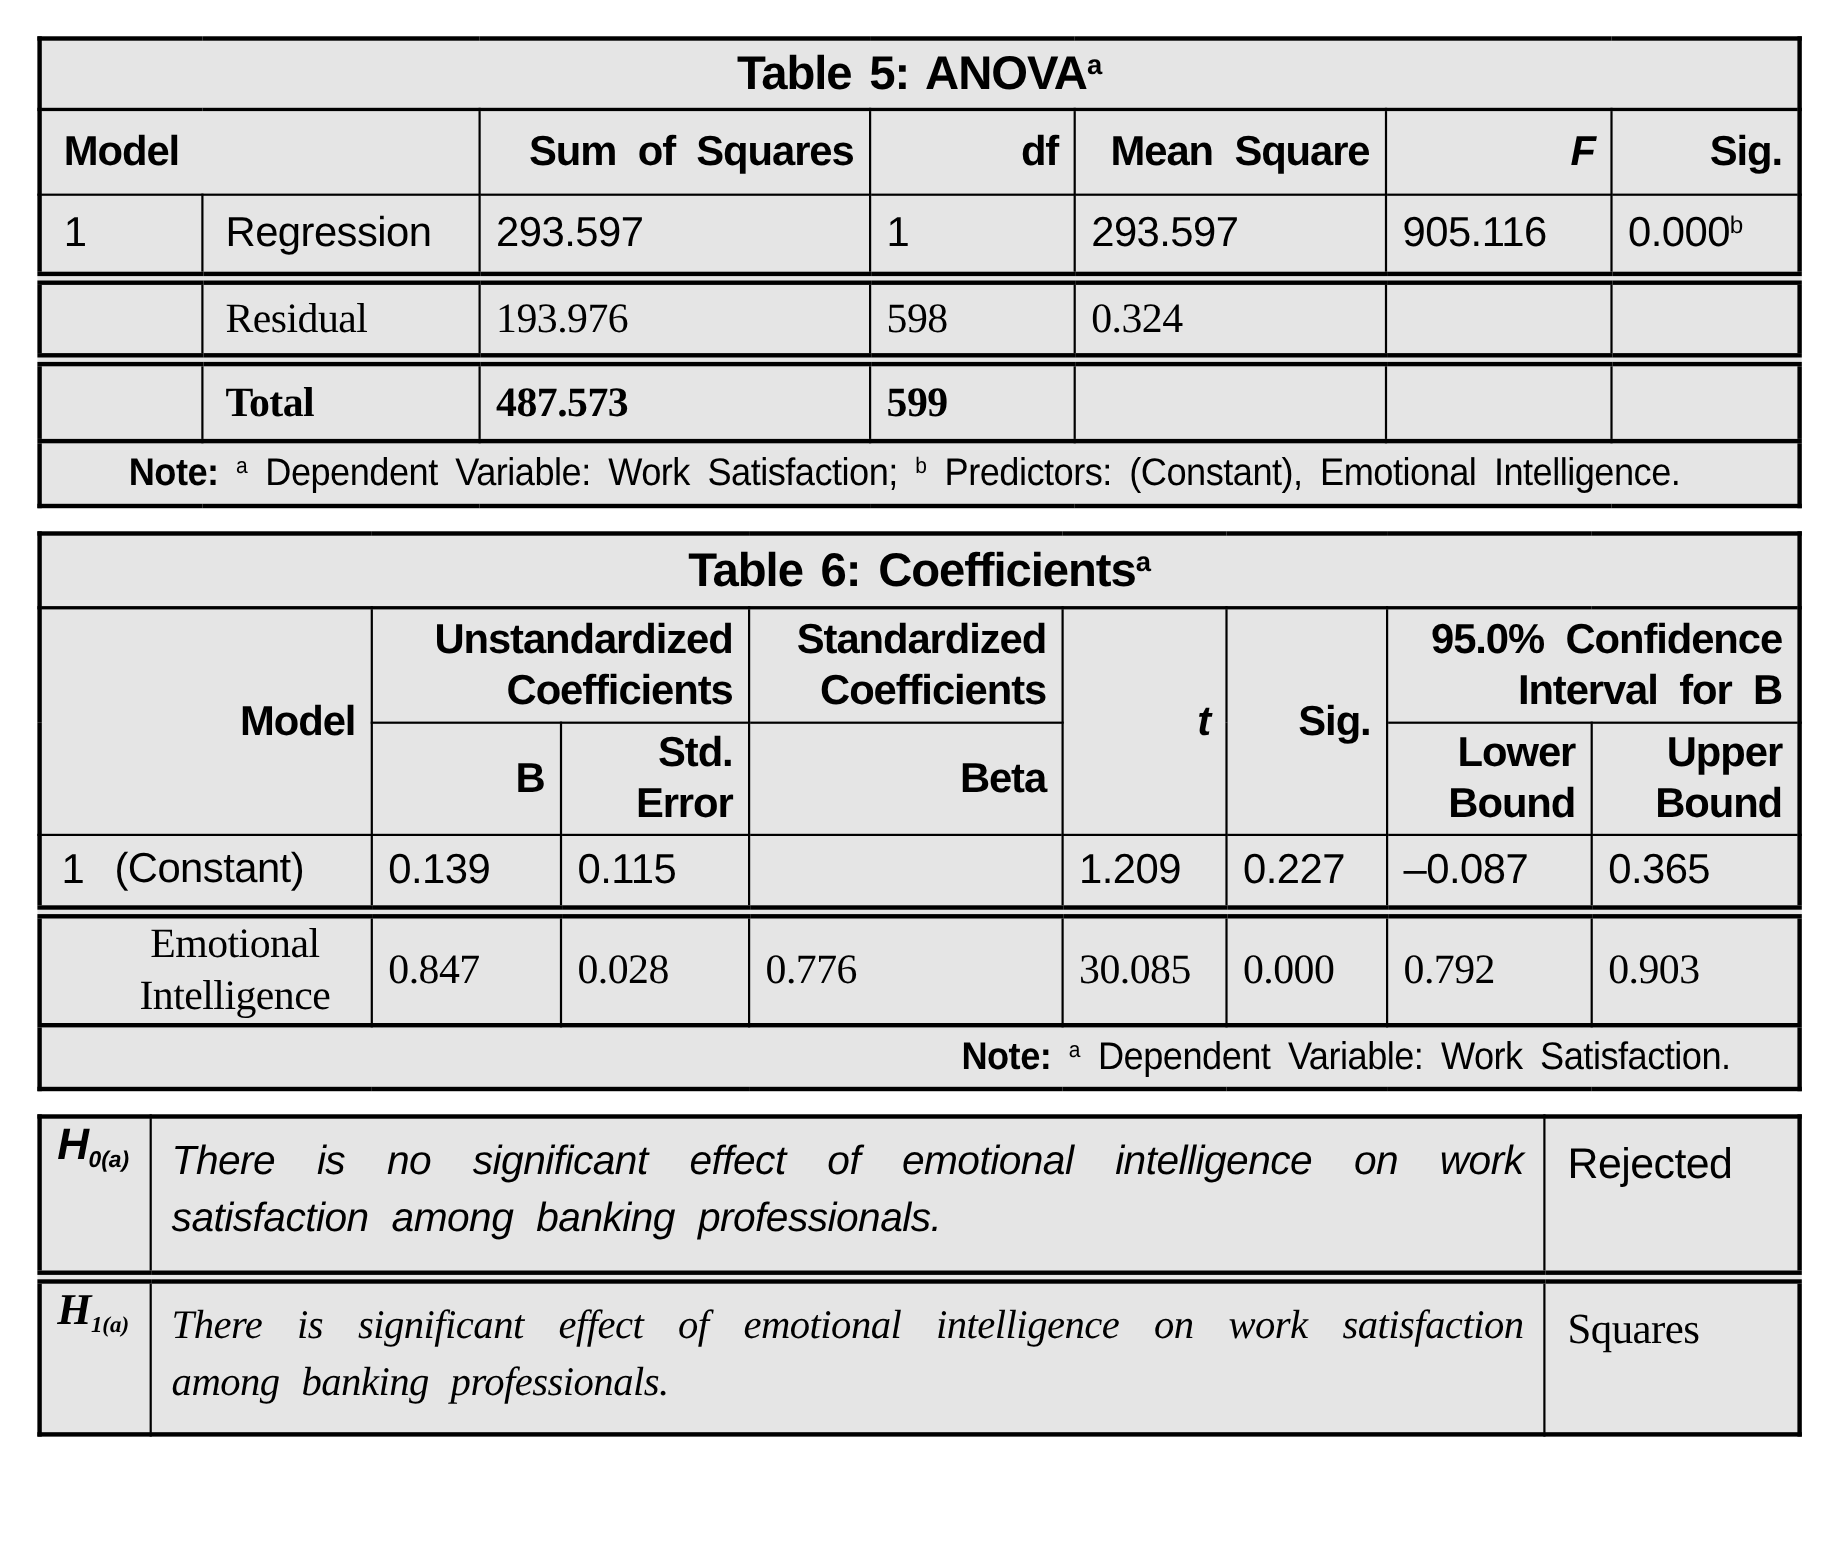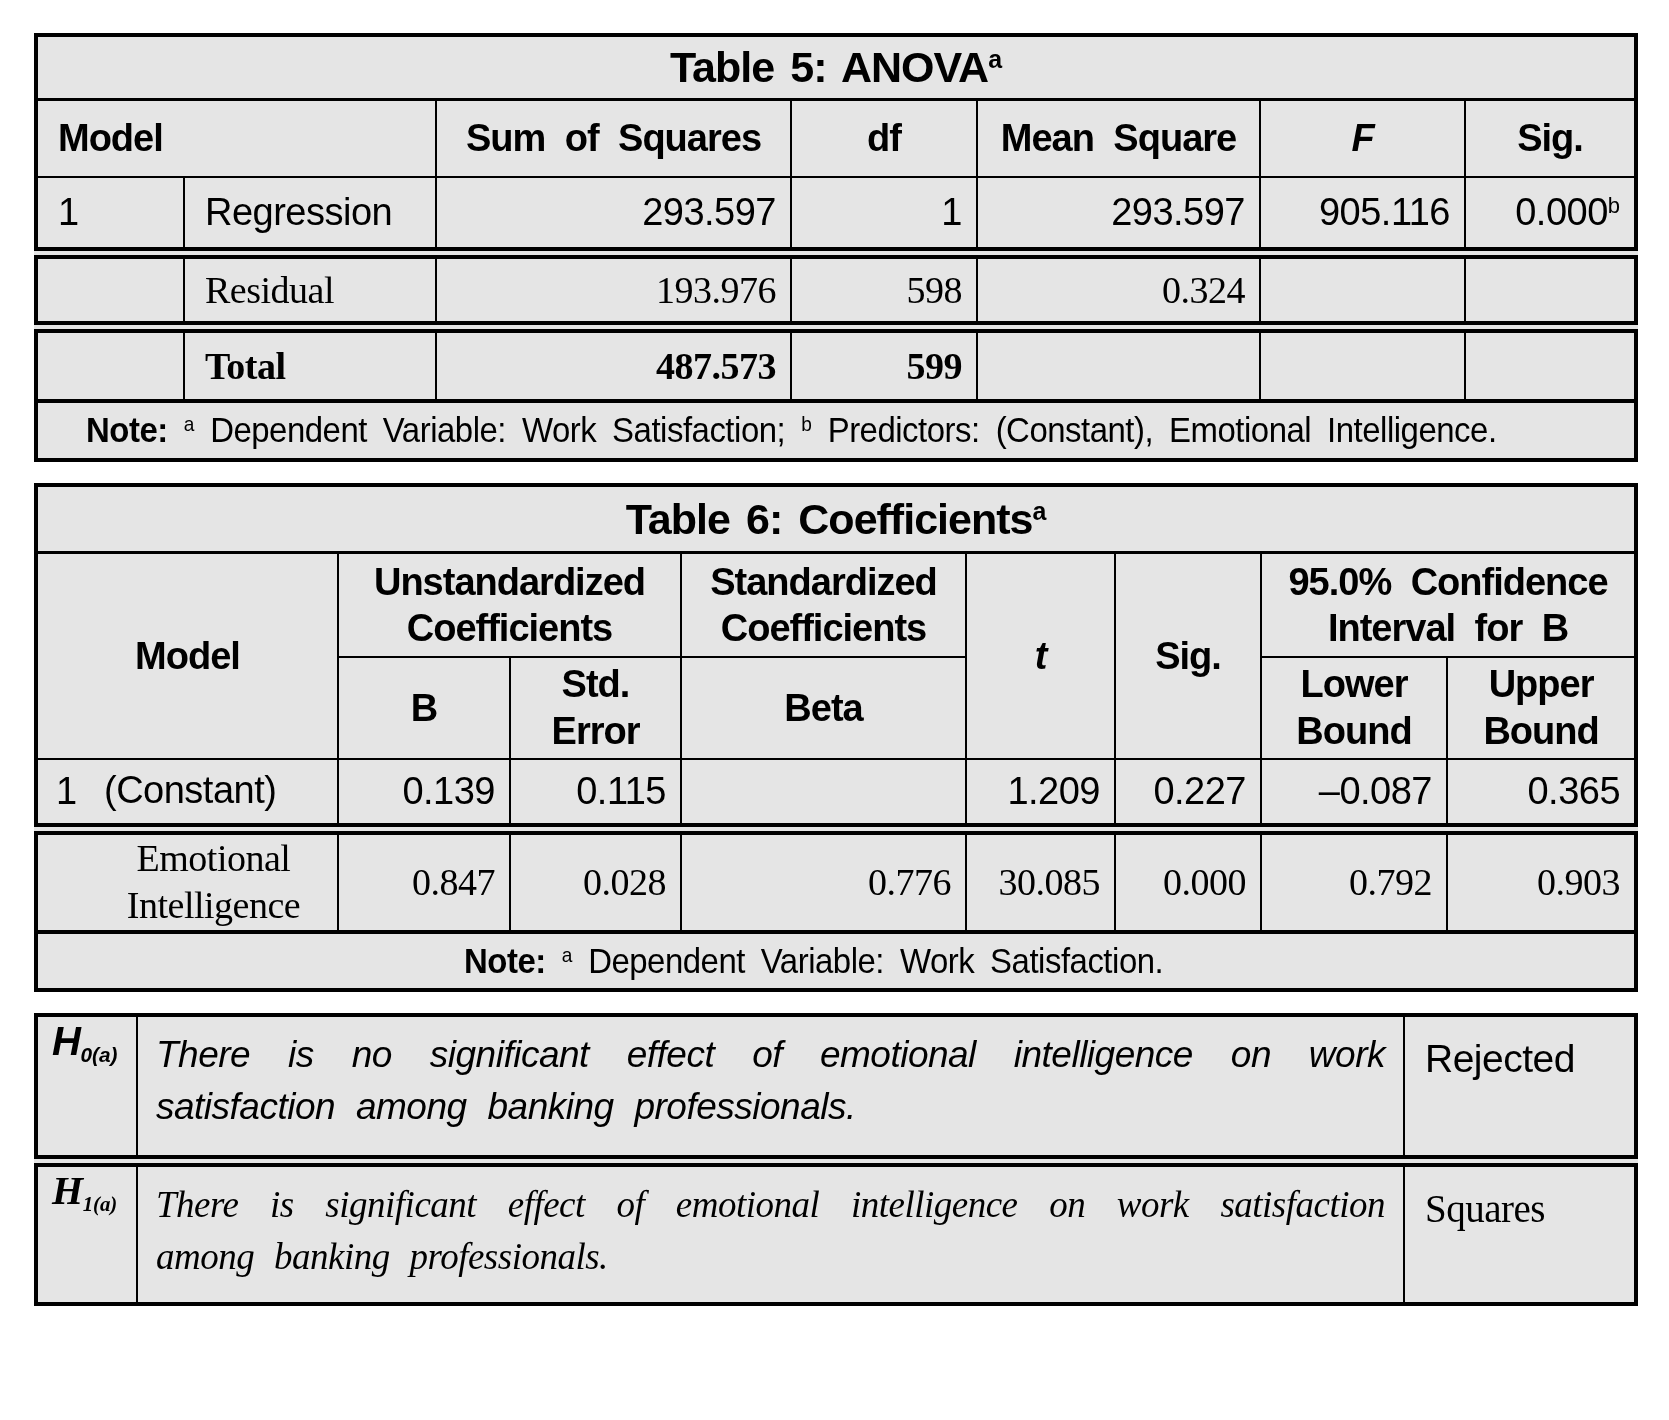--- a/index.html
+++ b/index.html
@@ -23,33 +23,33 @@
   th, td {
     border: 2.5px solid #000;
     padding: 0 14px;
     font-size: 38px;
     letter-spacing: -0.5px;
     word-spacing: 0.26em;
     vertical-align: middle;
     overflow: hidden;
     line-height: 1.22;
   }
-  th { font-weight: bold; text-align: center; letter-spacing: -1px; }
+  th { font-weight: bold; text-align: right; letter-spacing: -1px; }
   td.title-cell {
     font-size: 43px; font-weight: bold; text-align: center;
     letter-spacing: -1px; word-spacing: 0.12em;
     border-bottom: 3px solid #000;
   }
   .ital { font-style: italic; }
-  .num { text-align: right; margin-left: 24px; }
+  .num { text-align: left; margin-left: 24px; }
   .left { text-align: left; padding-left: 20px; }
   tr.dsep > td { border-top: 12px double #000; font-family: Liberation Serif, serif; }
   td.note-cell {
     border-top: 4px solid #000;
-    font-size: 35px; text-align: center; padding: 6px 16px;
+    font-size: 35px; text-align: right; padding: 6px 16px;
     word-spacing: 0.22em;
   }
   .condense { display: inline-block; transform: scaleX(0.94); transform-origin: 0 50%; white-space: nowrap; }
   .condense.center { transform-origin: 50% 50%; }
   sup { font-size: 0.58em; vertical-align: 0.55em; line-height: 0; letter-spacing: 0; }
   sub { font-size: 0.52em; vertical-align: -0.32em; line-height: 0; letter-spacing: 0; }
 
   tr.bold-row td { font-weight: bold; }
 
   

